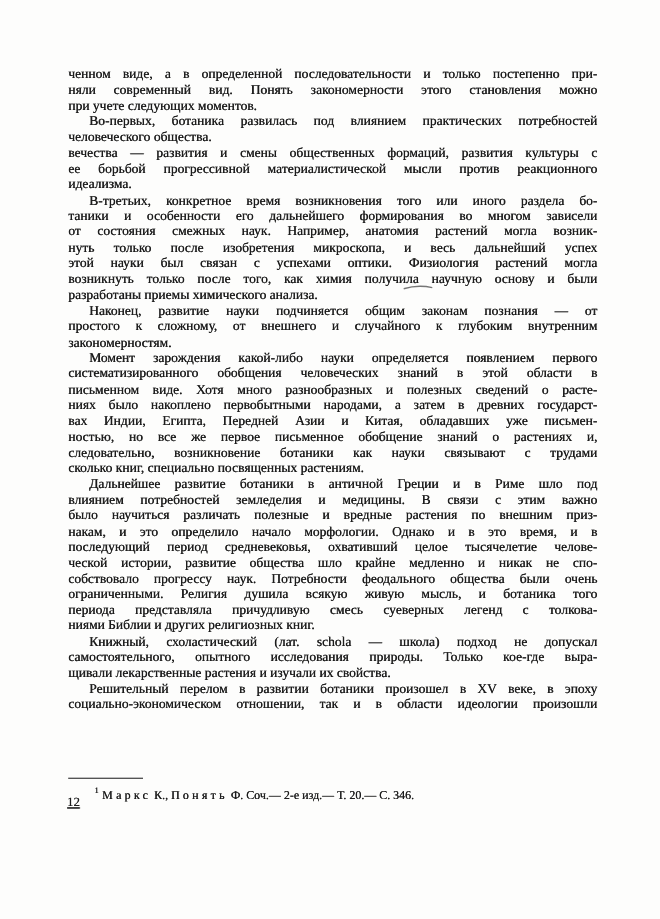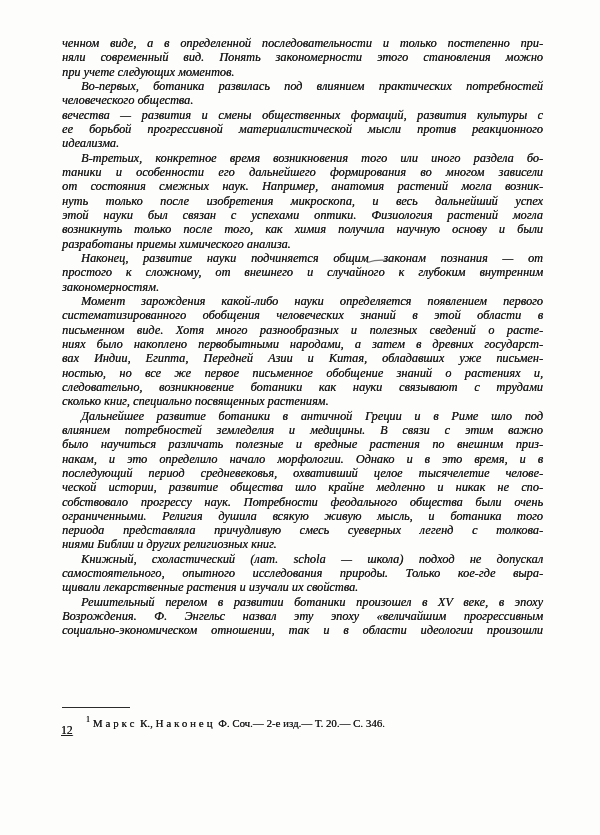--- a/index.html
+++ b/index.html
@@ -12,23 +12,22 @@
     width: 600px;
     height: 835px;
     background: #fdfdfc;
     overflow: hidden;
     font-family: "Liberation Serif", "DejaVu Serif", serif;
     color: #1d1d1d;
   }
   .text-block {
     position: absolute;
     left: 62px;
-    top: 36px;
+    top: 60px;
     width: 481px;
-    font-style: italic;
   }
   .line {
     font-size: 12.3px;
     line-height: 14.33px;
     text-align: justify;
     text-align-last: justify;
     text-shadow: 0.25px 0 0 currentColor;
     white-space: normal;
   }
   .line.indent { text-indent: 19px; }
@@ -128,28 +127,27 @@
         <div class="line">периода представляла причудливую смесь суеверных легенд с толкова-</div>
         <div class="line para-end">ниями Библии и других религиозных книг.</div>
       </div>
       <div>
         <div class="line indent">Книжный, схоластический (лат. schola — школа) подход не допускал</div>
         <div class="line">самостоятельного, опытного исследования природы. Только кое-где выра-</div>
         <div class="line para-end">щивали лекарственные растения и изучали их свойства.</div>
       </div>
       <div>
         <div class="line indent">Решительный перелом в развитии ботаники произошел в XV веке, в эпоху</div>
-        <div class="line">Возрождения. Ф. Энгельс назвал эту эпоху «величайшим прогрессивным</div>
         <div class="line">социально-экономическом отношении, так и в области идеологии произошли</div>
       </div>
     </div>
 
   <svg class="artifact" width="28" height="6" viewBox="0 0 28 6">
     <path d="M1,4.5 Q14,0.5 27,3.5" stroke="#4a4a4a" stroke-width="1.3" fill="none"></path>
   </svg>
 
   <div class="footnote-rule"></div>
 
-  <div class="footnote"><sup>1</sup><span><span class="sp">Маркс</span><span> К.,  </span><span class="sp">Наконец</span><span> Ф. Соч.— 2-е изд.— Т. 20.— С. 346.</span></span></div>
+  <div class="footnote"><sup>1</sup><span><span class="sp">Маркс</span><span> К.,  </span><span class="sp">Понять</span><span> Ф. Соч.— 2-е изд.— Т. 20.— С. 346.</span></span></div>
 
   <div class="page-number">12</div>
 
 </div>
 
 </body></html>

